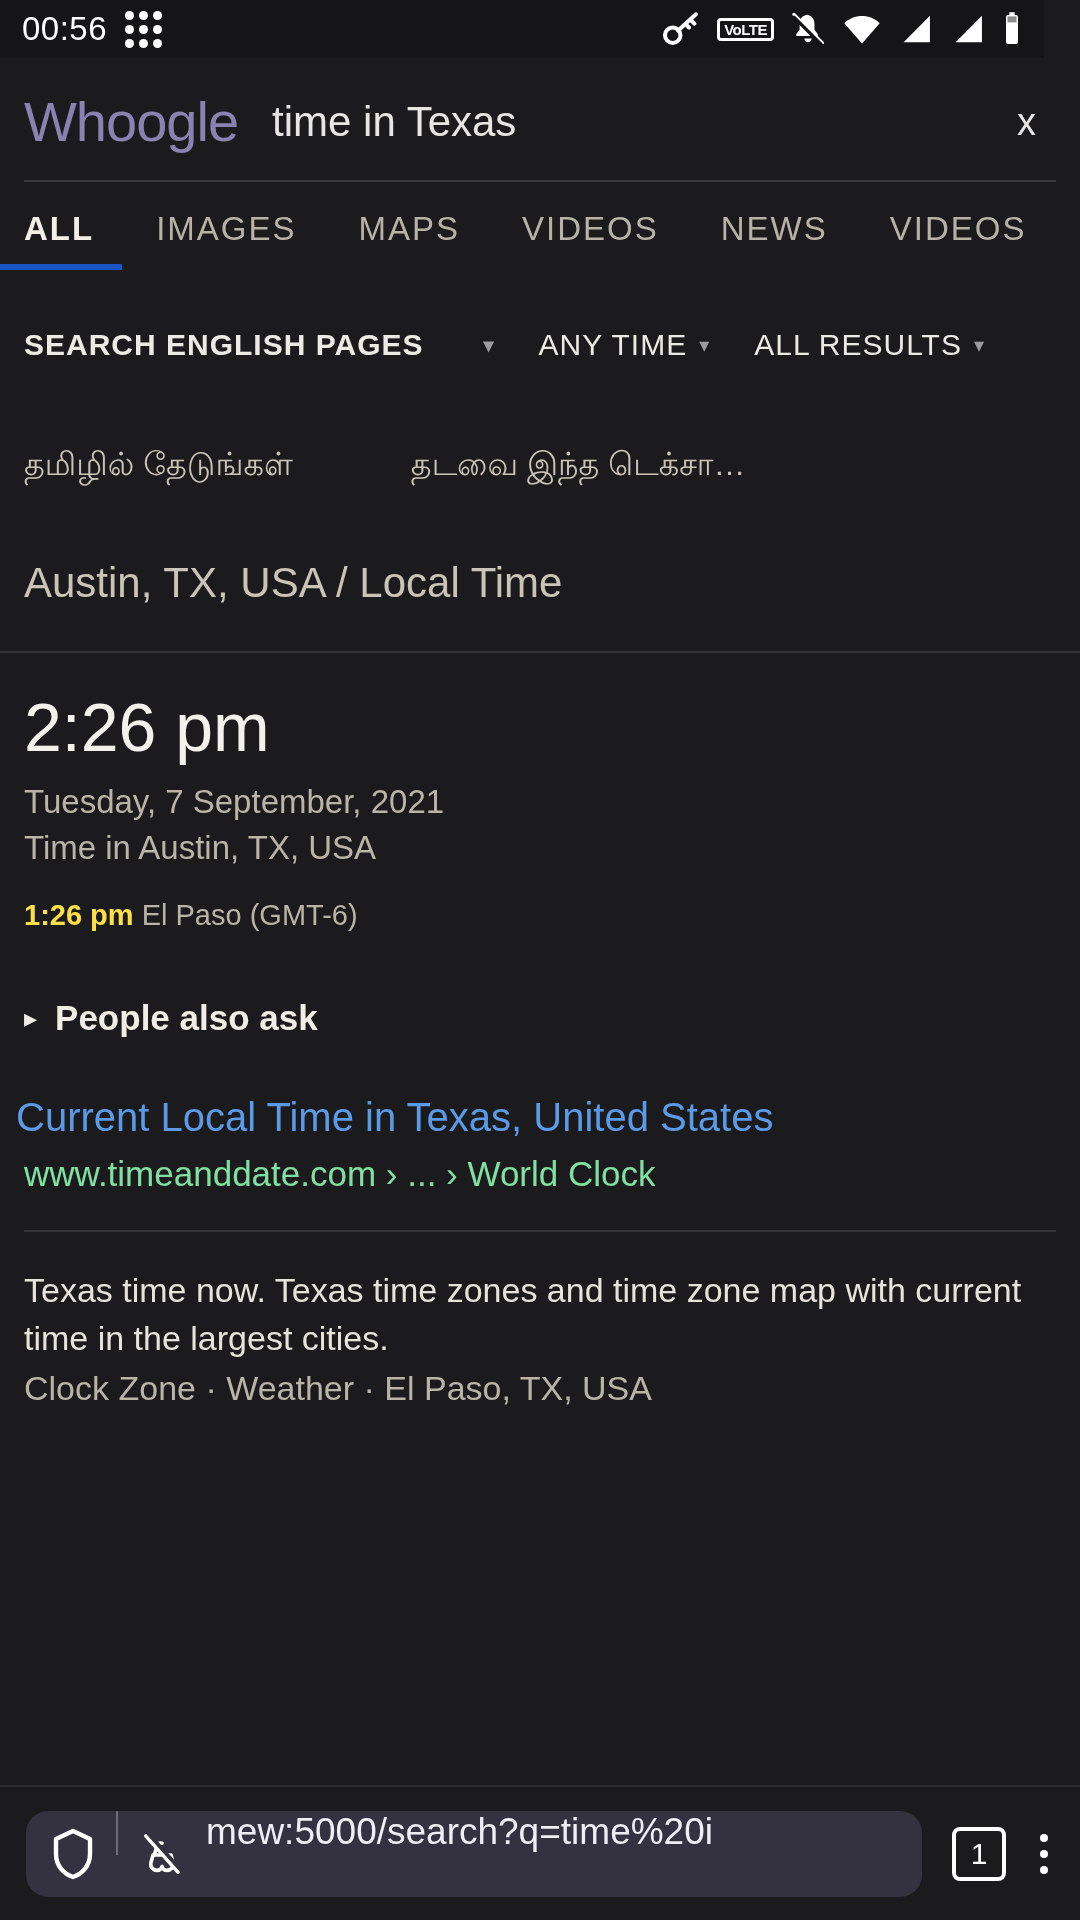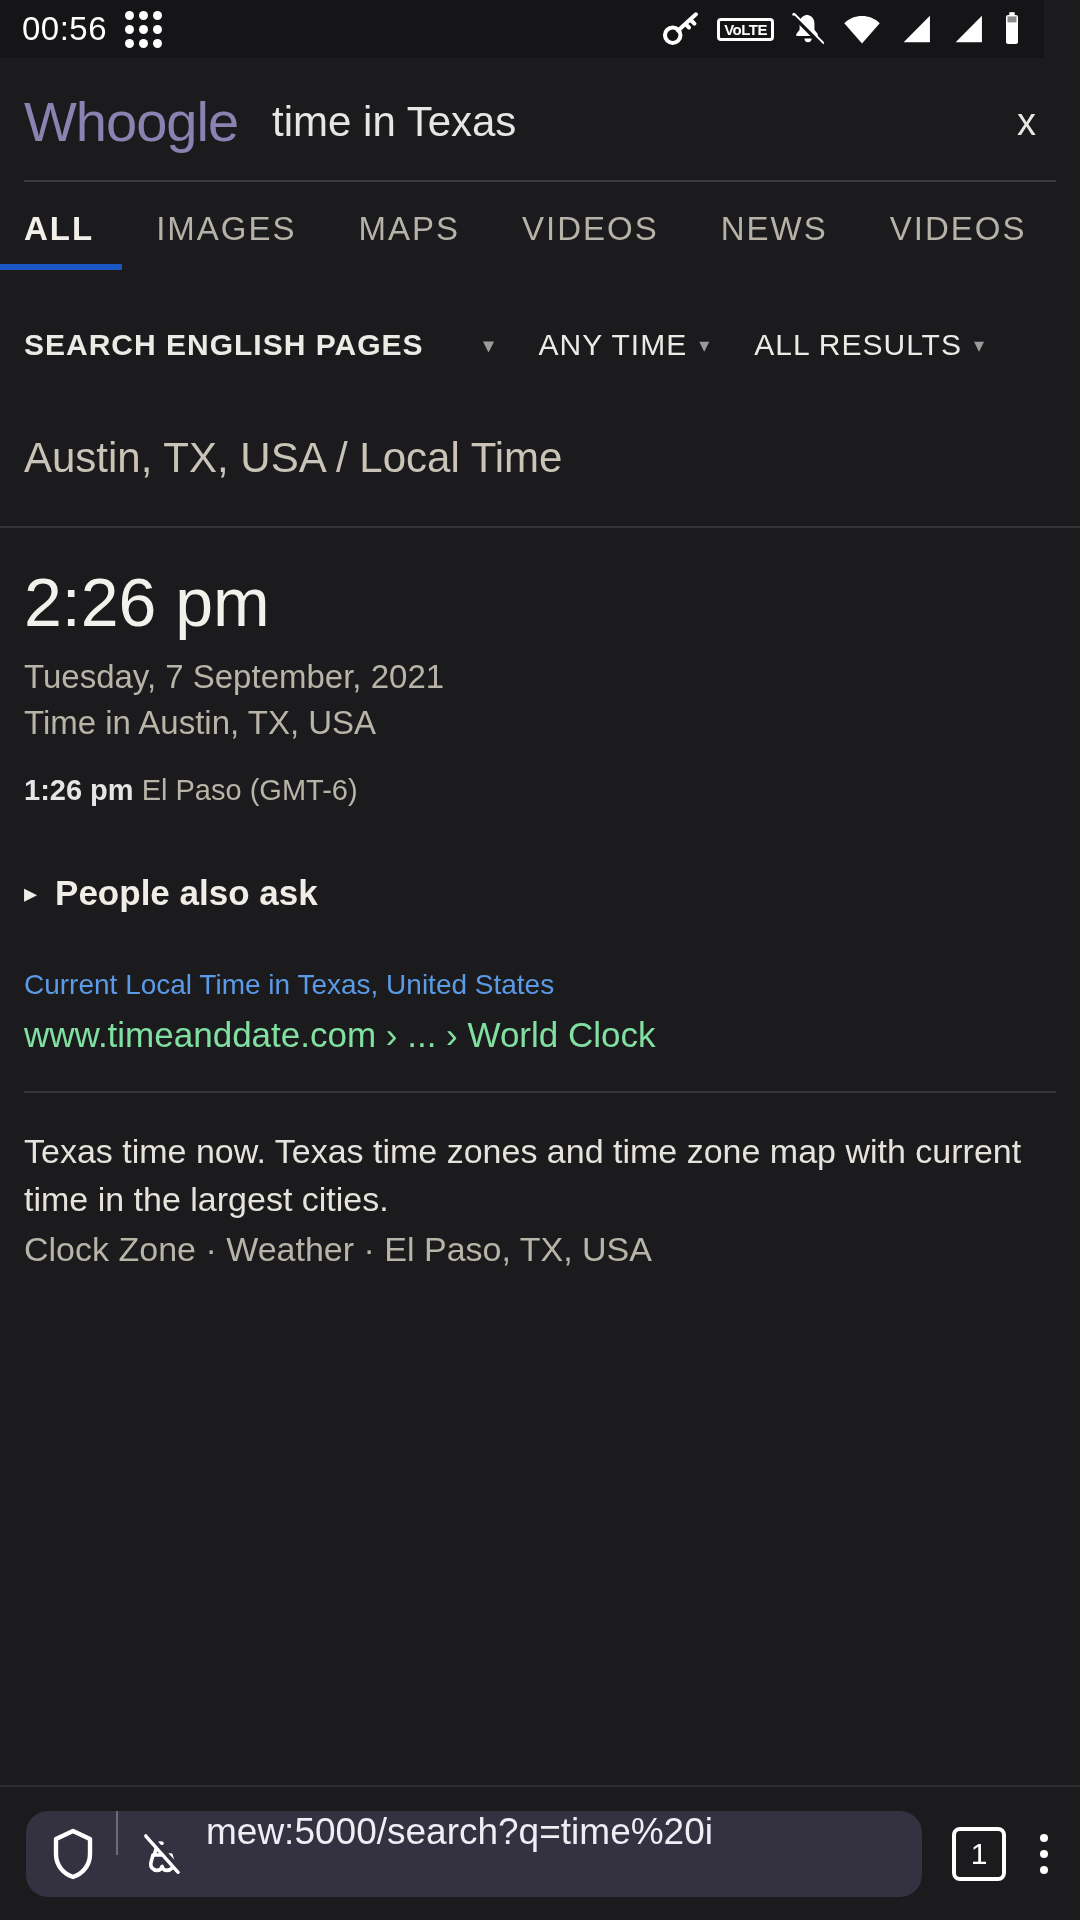--- a/index.html
+++ b/index.html
@@ -64,29 +64,29 @@
   .tamil.second{ margin-left:118px; }
 
   
   .loc-title{ padding:0 24px; margin-top:72px; font-size:42px; color:#c9c4b7; }
   .hr-card{ height:2px; background:#343436; margin:44px 0 0 0; }
 
   .bigtime{ padding:0 24px; margin-top:40px; font-size:68px; color:#f3f1ec; line-height:1; }
   .sub1{ padding:0 24px; margin-top:22px; font-size:33px; color:#b9b4a8; }
   .sub2{ padding:0 24px; margin-top:8px; font-size:33px; color:#b9b4a8; }
   .zoneline{ padding:0 24px; margin-top:32px; font-size:29px; color:#b9b4a8; }
-  .zoneline b{ color:#e5e5e5; font-weight:bold;text-align:right; }
+  .zoneline b{ color:#fde047; font-weight:bold;text-align:right; }
 
   
   .paa{ padding:0 24px; margin-top:66px; font-size:35px; color:#f0ede6;
         font-weight:bold; display:flex; align-items:center; }
   .paa .tri{ font-size:26px; margin-right:18px; font-weight:normal; }
 
   
-  .res-title{ padding:0 24px; margin-top:56px; font-size:28px; color:#5b9ae6; line-height:1.15; }
+  .res-title{ padding:0 16px; margin-top:56px; font-size:40px; color:#5b9ae6; line-height:1.15; }
   .res-url{ padding:0 24px; margin-top:14px; font-size:35px; color:#81e0a1; }
   .hr-res{ height:2px; background:#343436; margin:36px 24px 0 24px; }
   .res-desc{ padding:0 24px; margin-top:34px; font-size:34px; color:#e6e3dc; line-height:1.42; }
   .res-sub{ padding:0 24px; margin-top:6px; font-size:34px; color:#b9b4a8; }
   .res-extra{ padding:0 24px; margin-top:66px; font-size:34px; color:#e6e3dc; }
   .res-extra span.val{ color:#b9b4a8; }
 
   
   .browserbar{
     position:absolute; left:0; bottom:0; width:1080px; height:135px;
@@ -200,20 +200,24 @@
     <span class="filter">
       <span>ANY TIME</span>
       <span class="caret">▾</span>
     </span>
     <span class="filter">
       <span>ALL RESULTS</span>
       <span class="caret">▾</span>
     </span>
   </div>
 
+  <div class="tamil-row">
+    <span class="tamil">தமிழில் தேடுங்கள்</span>
+    <span class="tamil second">தடவை இந்த டெக்சா…</span>
+  </div>
 
   <div class="loc-title">Austin, TX, USA / Local Time</div>
   <div class="hr-card"></div>
 
   <div class="bigtime">2:26 pm</div>
   <div class="sub1">Tuesday, 7 September, 2021</div>
   <div class="sub2">Time in Austin, TX, USA</div>
   <div class="zoneline">
     <b>1:26 pm</b>
     <span>El Paso (GMT-6)</span>

